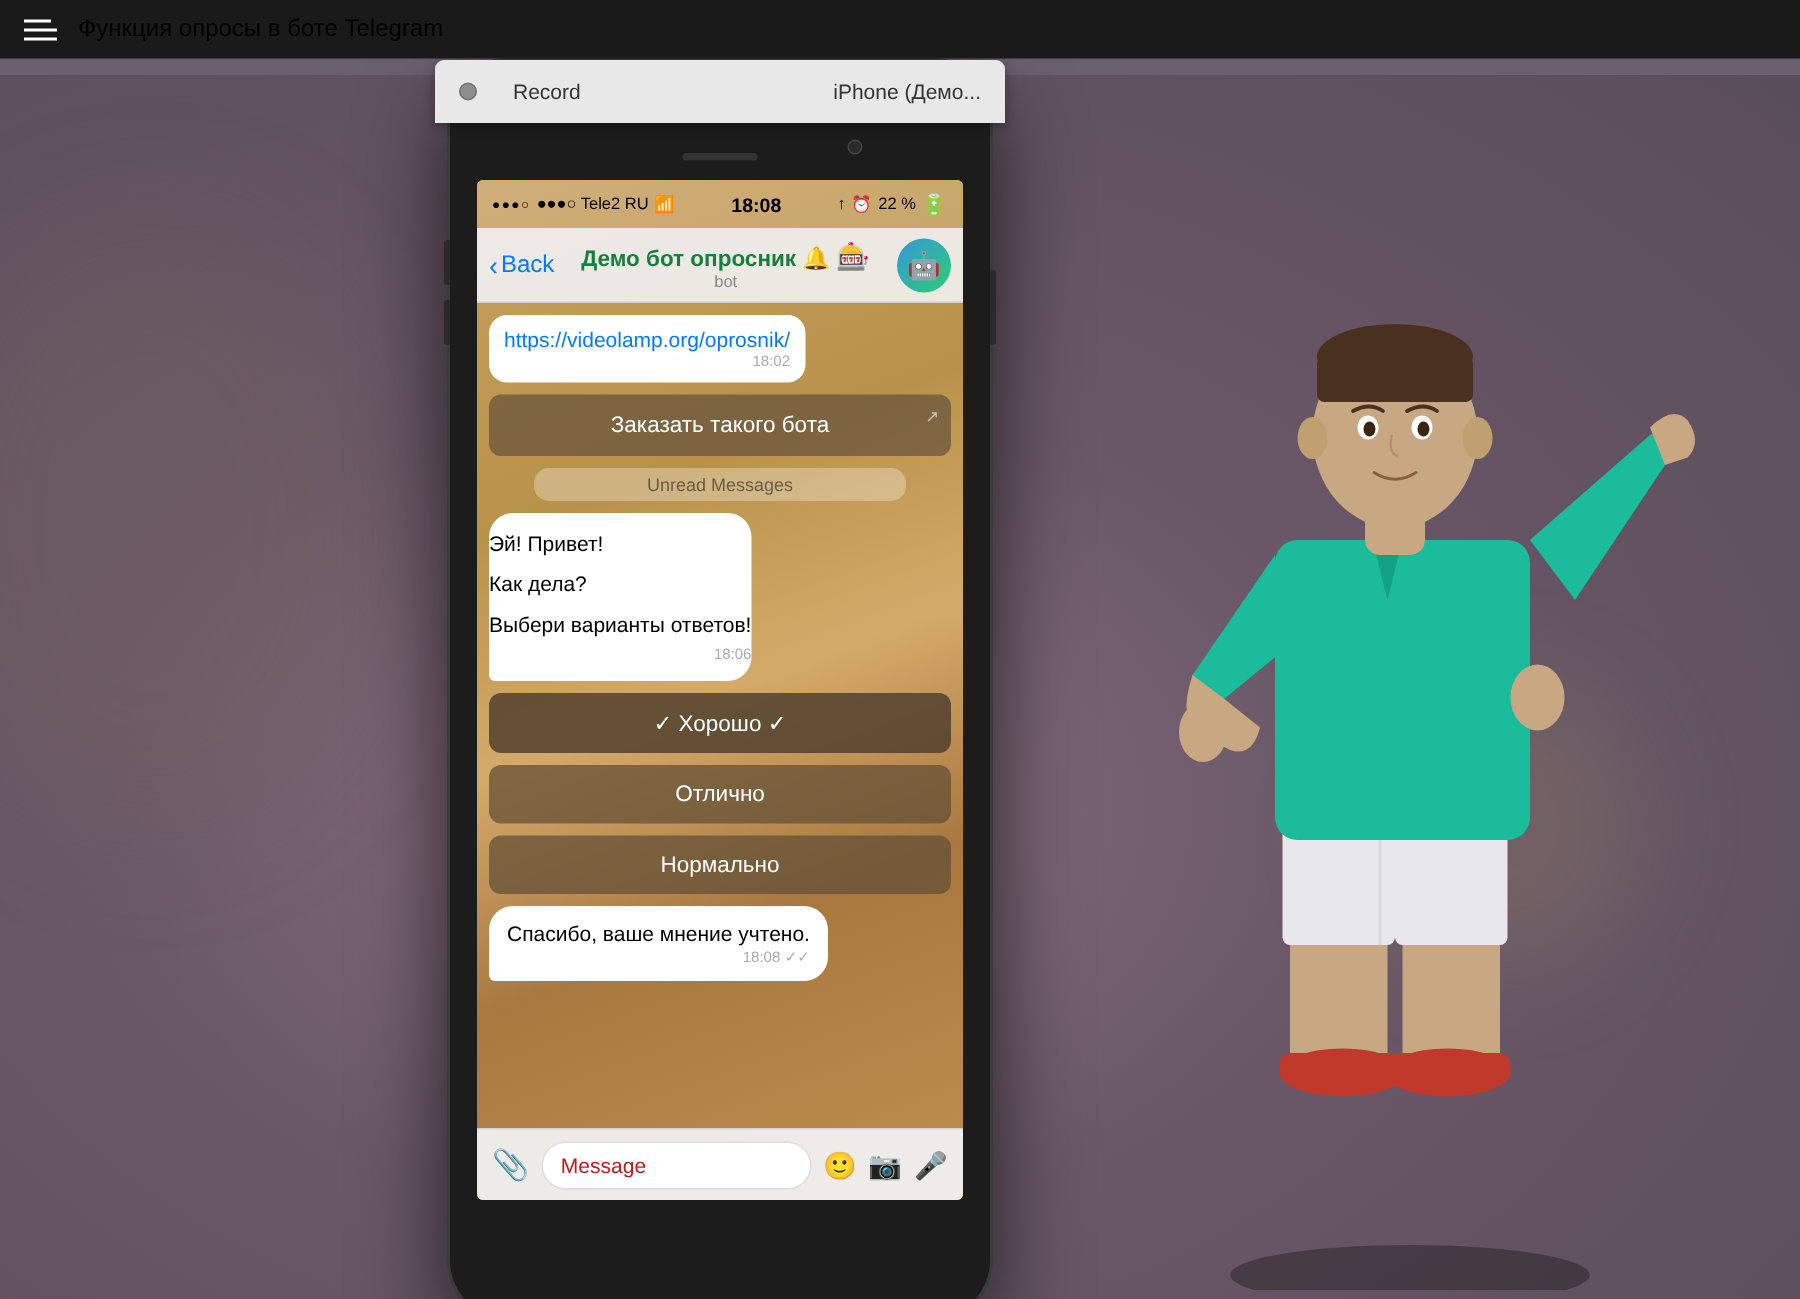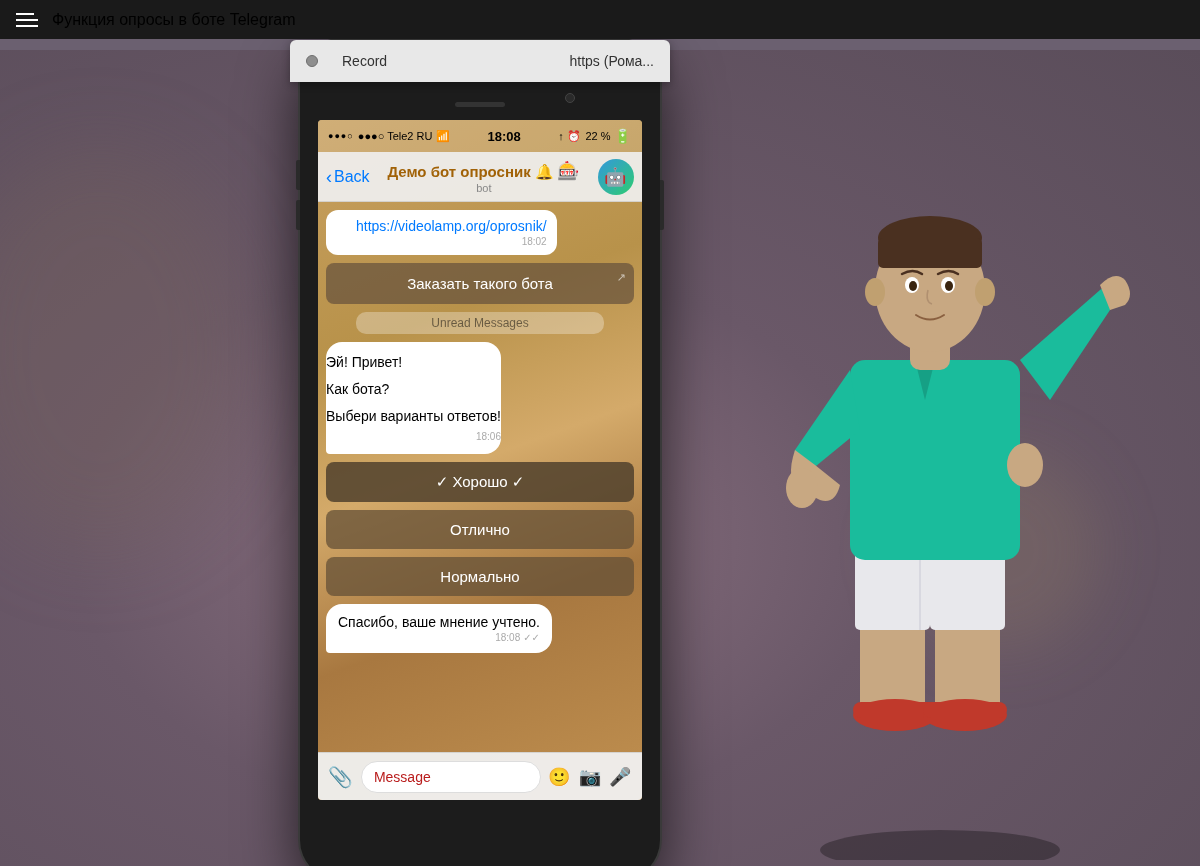--- a/index.html
+++ b/index.html
@@ -186,21 +186,21 @@
       font-size: 18px;
       line-height: 1;
     }
     #nav-bar .chat-info {
       flex: 1;
       text-align: center;
     }
     #nav-bar .chat-name {
       font-size: 15px;
       font-weight: 600;
-      color: #a16207;
+      color: #15803d;
     }
     #nav-bar .chat-sub {
       font-size: 11px;
       color: #888;
     }
     #nav-bar .chat-avatar {
       width: 36px;
       height: 36px;
       border-radius: 50%;
       background: linear-gradient(135deg, #3498db, #2ecc71);
@@ -227,21 +227,20 @@
       background: white;
       border-radius: 12px;
       padding: 8px 10px;
       max-width: 90%;
       align-self: flex-start;
       font-size: 14px;
     }
     .link-message a {
       color: #007aff;
       text-decoration: none;
-      margin-left: 20px;
     }
     .msg-time {
       font-size: 10px;
       color: #aaa;
       text-align: right;
       margin-top: 2px;
     }
     .msg-time-right {
       display: flex;
       justify-content: flex-end;
@@ -516,21 +515,21 @@
     <ellipse cx="62" cy="418" rx="16" ry="20" fill="#c8a882"></ellipse>
   </svg>
 
   <div id="phone-wrapper">
 
     <div id="record-bar">
       <div class="record-left">
         <div class="record-dot"></div>
         <span class="record-label">Record</span>
       </div>
-      <span class="iphone-label">https (Рома...</span>
+      <span class="iphone-label">iPhone (Демо...</span>
     </div>
 
     <div id="phone-outer">
       <div id="vol-up"></div>
       <div id="vol-down"></div>
       <div id="power-btn"></div>
       <div id="speaker-grill"></div>
       <div id="camera"></div>
     </div>
 
@@ -581,21 +580,21 @@
           <span>Заказать такого бота</span>
         </div>
 
         <div class="unread-divider">
           <span>Unread Messages</span>
         </div>
 
         <div class="msg-bubble">
           <div>Эй! Привет!</div>
           <div style="height:6px;"></div>
-          <div>Как бота?</div>
+          <div>Как дела?</div>
           <div style="height:6px;"></div>
           <div>Выбери варианты ответов!</div>
           <div class="msg-time">18:06</div>
         </div>
 
         <div class="btn-choice selected">
           <span>✓ Хорошо ✓</span>
         </div>
         <div class="btn-choice">
           <span>Отлично</span>

